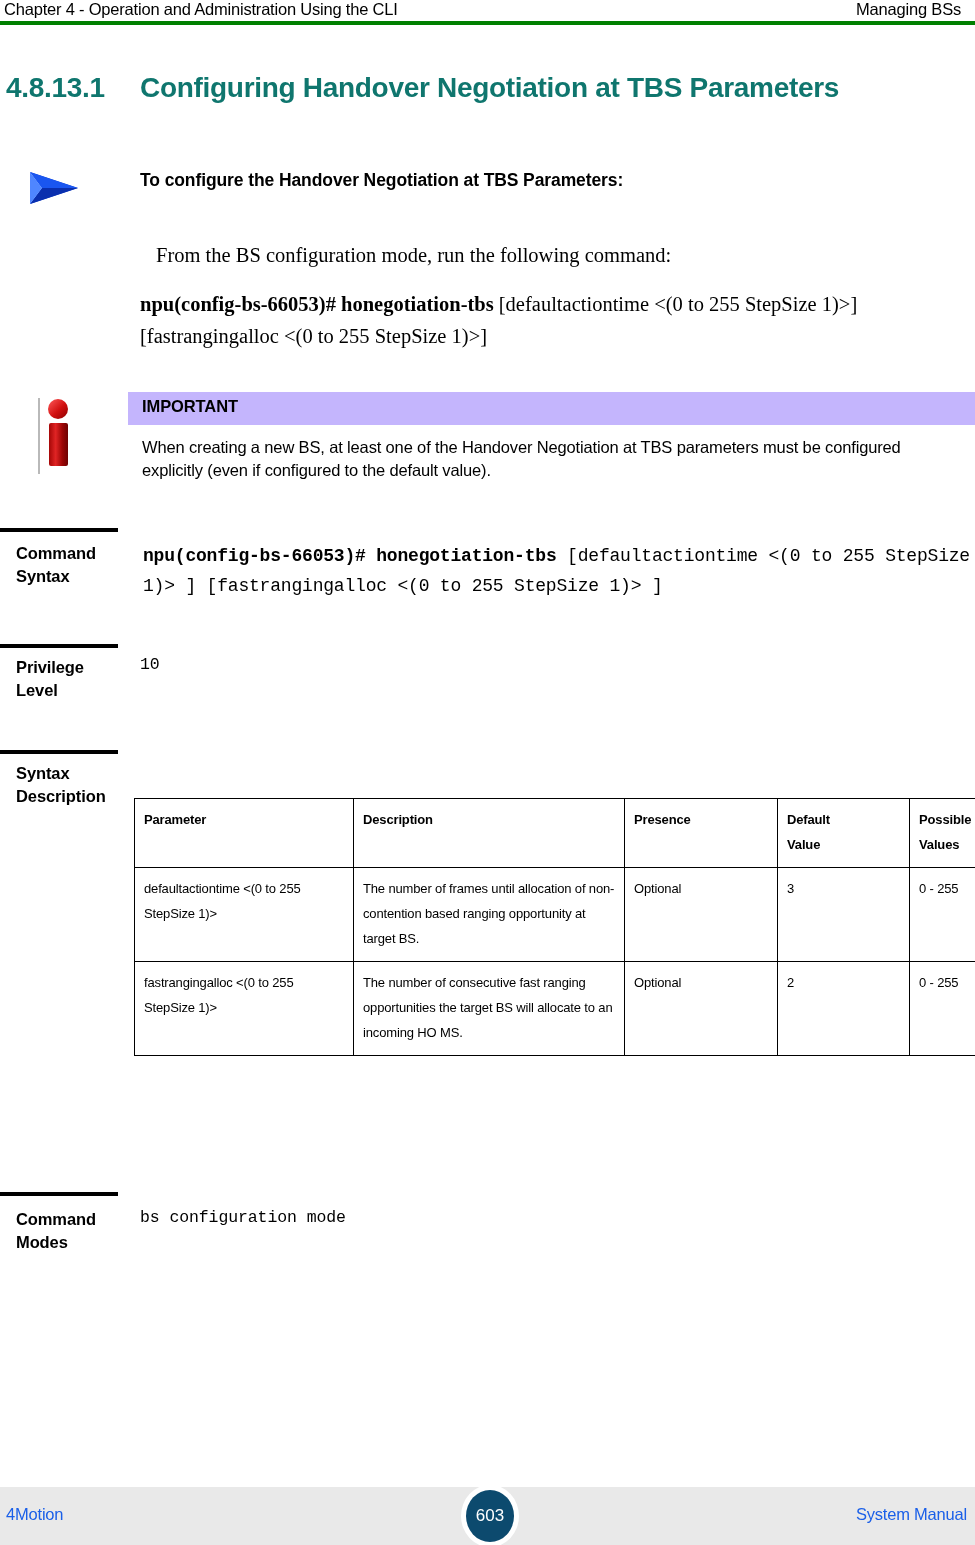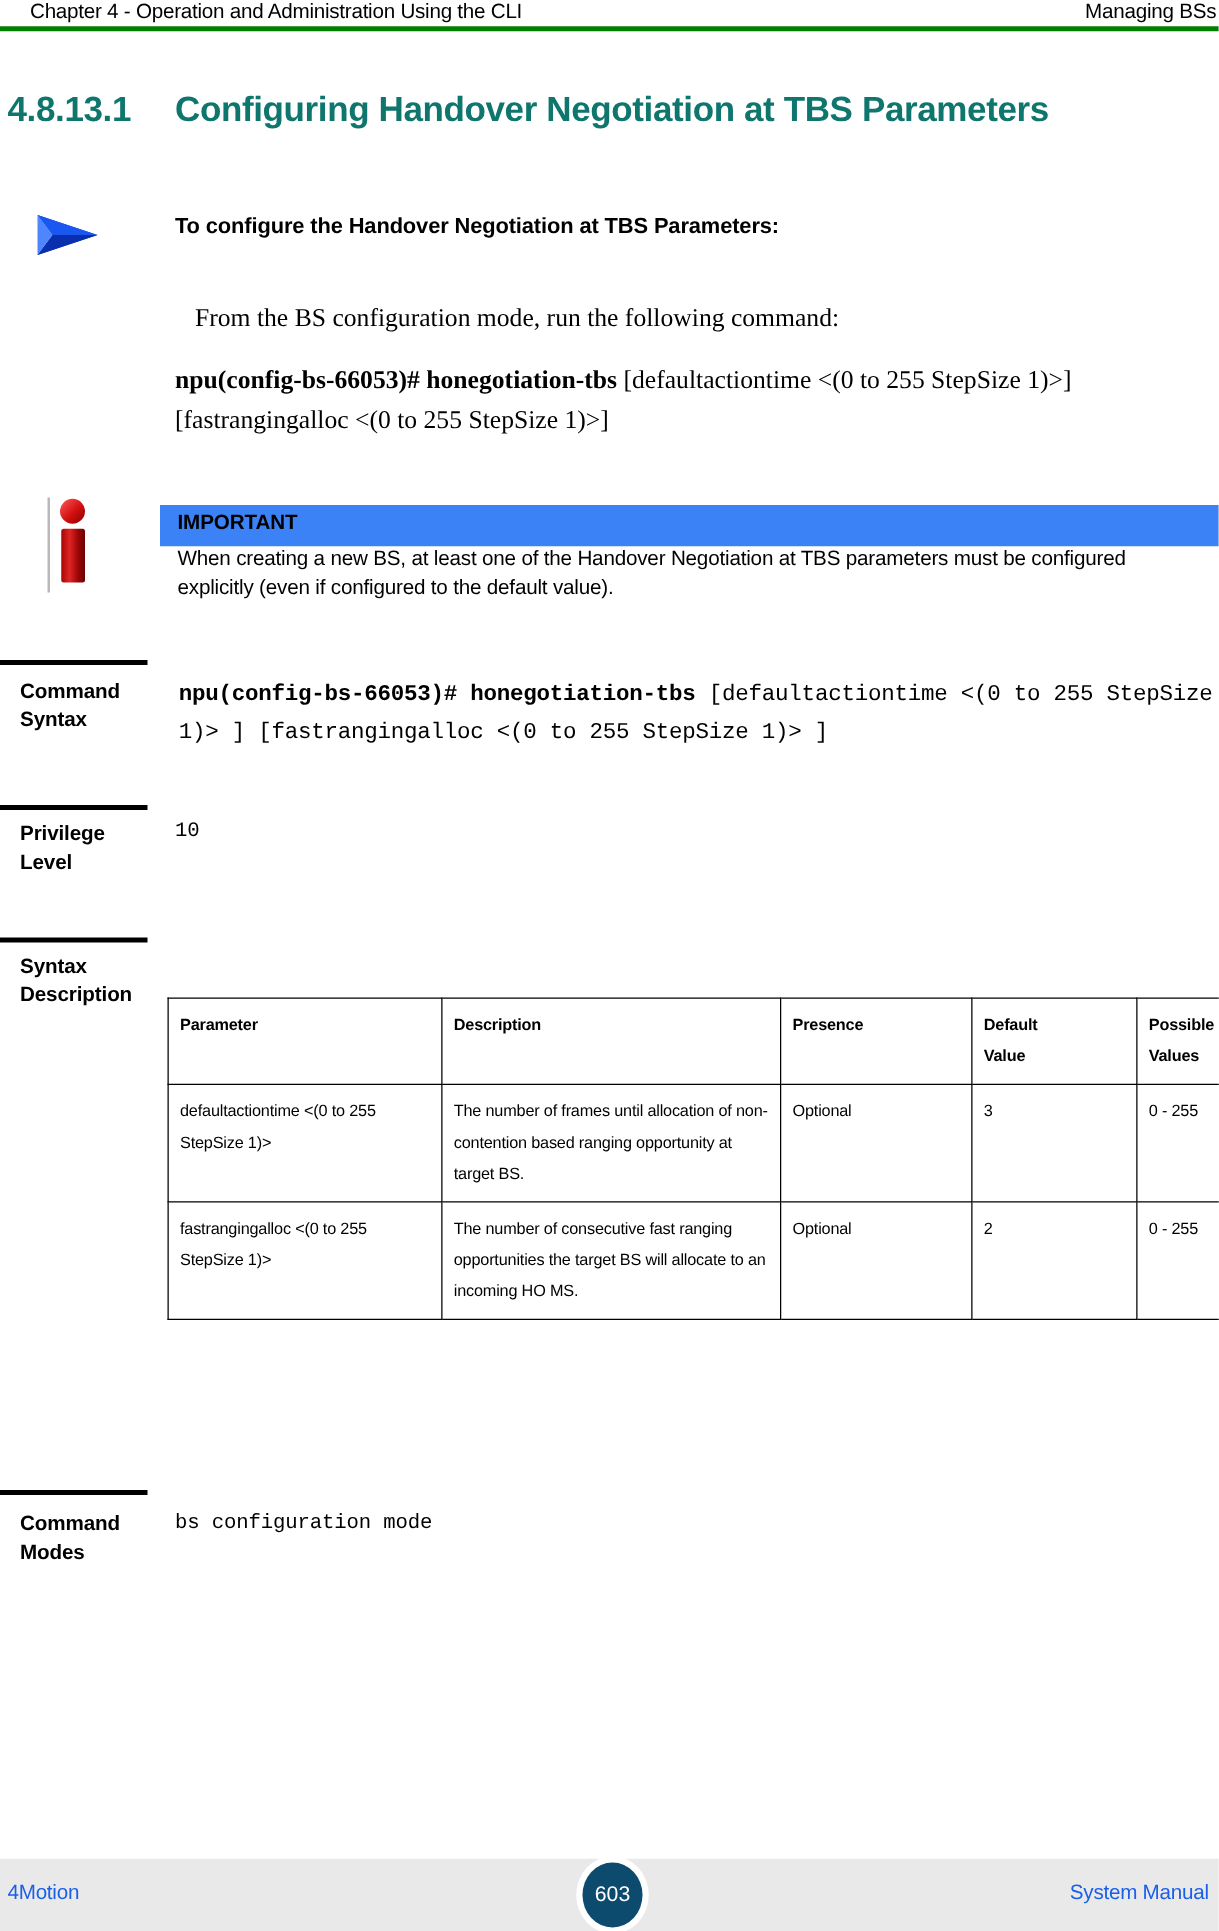--- a/index.html
+++ b/index.html
@@ -22,25 +22,24 @@
     left: 0; top: 0;
     width: 975px;
     height: 22px;
   }
   .page-header .hdr-left {
     position: absolute;
     left: 4px; top: 0px;
     font-size: 16.5px;
     letter-spacing: -0.2px;
     white-space: nowrap;
-    margin-left: 20px;
   }
   .page-header .hdr-right {
     position: absolute;
-    right: 2px; top: 0px;
+    right: 14px; top: 0px;
     font-size: 16.5px;
     letter-spacing: -0.2px;
     white-space: nowrap;
   }
   .header-rule {
     position: absolute;
     left: 0; top: 21px;
     width: 975px; height: 4px;
     background: #008000;
   }
@@ -96,23 +95,23 @@
   }
 
   
   .note-icon {
     position: absolute;
     left: 36px; top: 396px;
     width: 58px; height: 88px;
   }
   .note-band {
     position: absolute;
-    left: 128px; top: 404px;
+    left: 128px; top: 392px;
     width: 847px; height: 33px;
-    background: #3b82f6;
+    background: #c4b5fd;
   }
   .note-band-label {
     position: absolute;
     left: 14px; top: 5px;
     font-size: 16.5px;
     font-weight: bold;
     letter-spacing: -0.1px;
   }
   .note-body {
     position: absolute;

